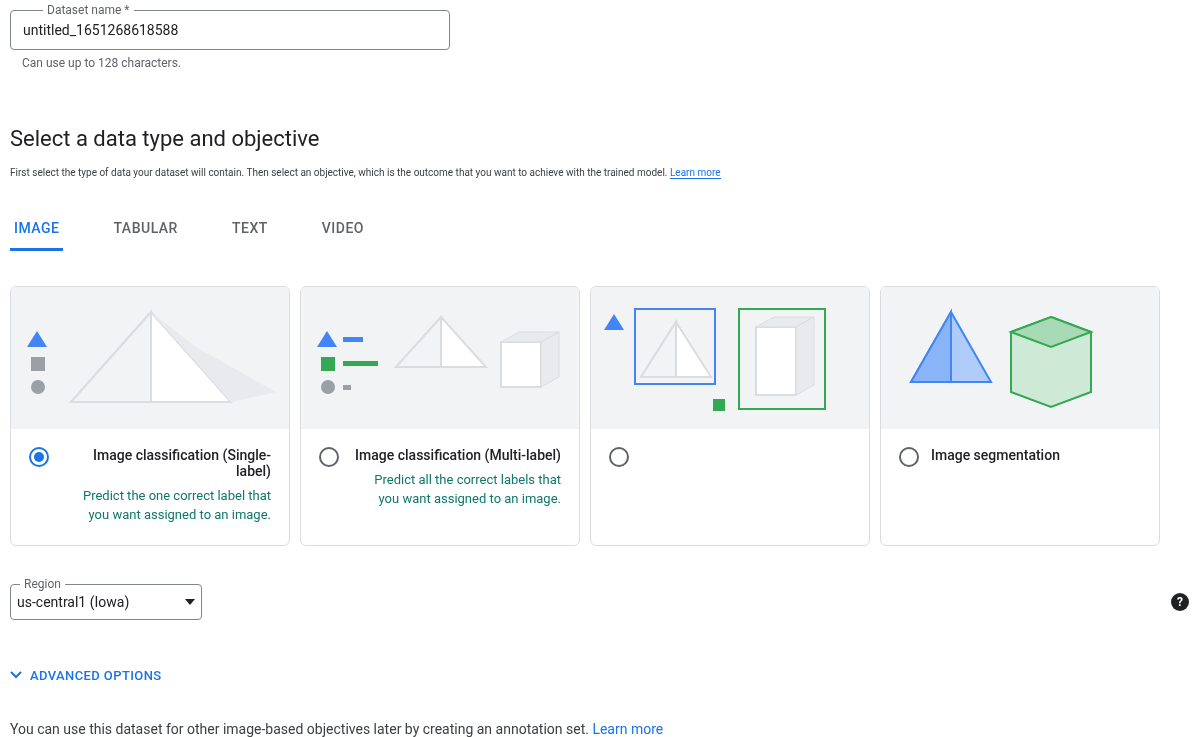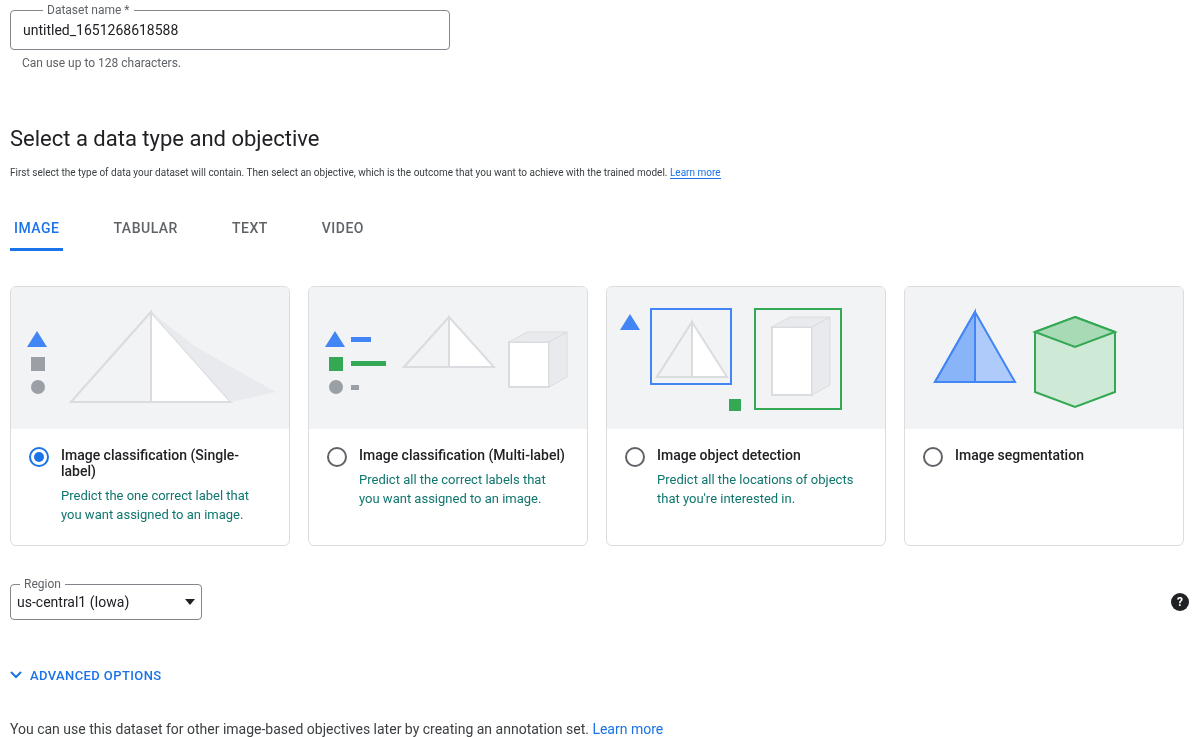--- a/index.html
+++ b/index.html
@@ -78,22 +78,23 @@
       color: #5f6368;
       cursor: pointer;
       border-bottom: 3px solid transparent;
     }
     .tab.active {
       color: #1a73e8;
       border-bottom-color: #1a73e8;
     }
     .cards {
       display: flex;
-      gap: 18px;
+      gap: 10px;
       margin-top: 34px;
+      text-align: right;
     }
     .card {
       width: 280px;
       border: 1px solid #dadce0;
       border-radius: 6px;
       overflow: hidden;
       background: #fff;
     }
     .card-img {
       height: 142px;
@@ -282,24 +283,20 @@
         <polygon points="23,27 33,43 13,43" fill="#4285f4"></polygon>
         <polygon points="165,40 205,40 205,108 165,108" fill="#fff" stroke="#dadce0" stroke-width="2"></polygon>
         <polygon points="165,40 183,30 223,30 205,40" fill="#e8eaed" stroke="#dadce0" stroke-width="1"></polygon>
         <polygon points="205,40 223,30 223,98 205,108" fill="#e8eaed" stroke="#dadce0" stroke-width="1"></polygon>
         <rect x="148" y="22" width="86" height="100" fill="none" stroke="#34a853" stroke-width="2"></rect>
         <rect x="122" y="112" width="12" height="12" fill="#34a853"></rect>
       </svg>
     </div>
     <div class="card-body">
       <div class="radio"></div>
-      <div>
-        <div class="card-title">Image object detection</div>
-        <div class="card-desc">Predict all the locations of objects that you're interested in.</div>
-      </div>
     </div>
   </div>
 
   <div class="card">
     <div class="card-img">
       <svg width="280" height="142" viewBox="0 0 280 142">
         <polygon points="70,25 110,95 30,95" fill="#aecbfa" stroke="#4285f4" stroke-width="2"></polygon>
         <polygon points="70,25 70,95 30,95" fill="#8ab4f8" stroke="#4285f4" stroke-width="2"></polygon>
         <polygon points="170,30 210,45 210,105 170,120 130,105 130,45" fill="#ceead6" stroke="#34a853" stroke-width="2"></polygon>
         <polygon points="170,30 210,45 170,60 130,45" fill="#a8dab5" stroke="#34a853" stroke-width="2"></polygon>

